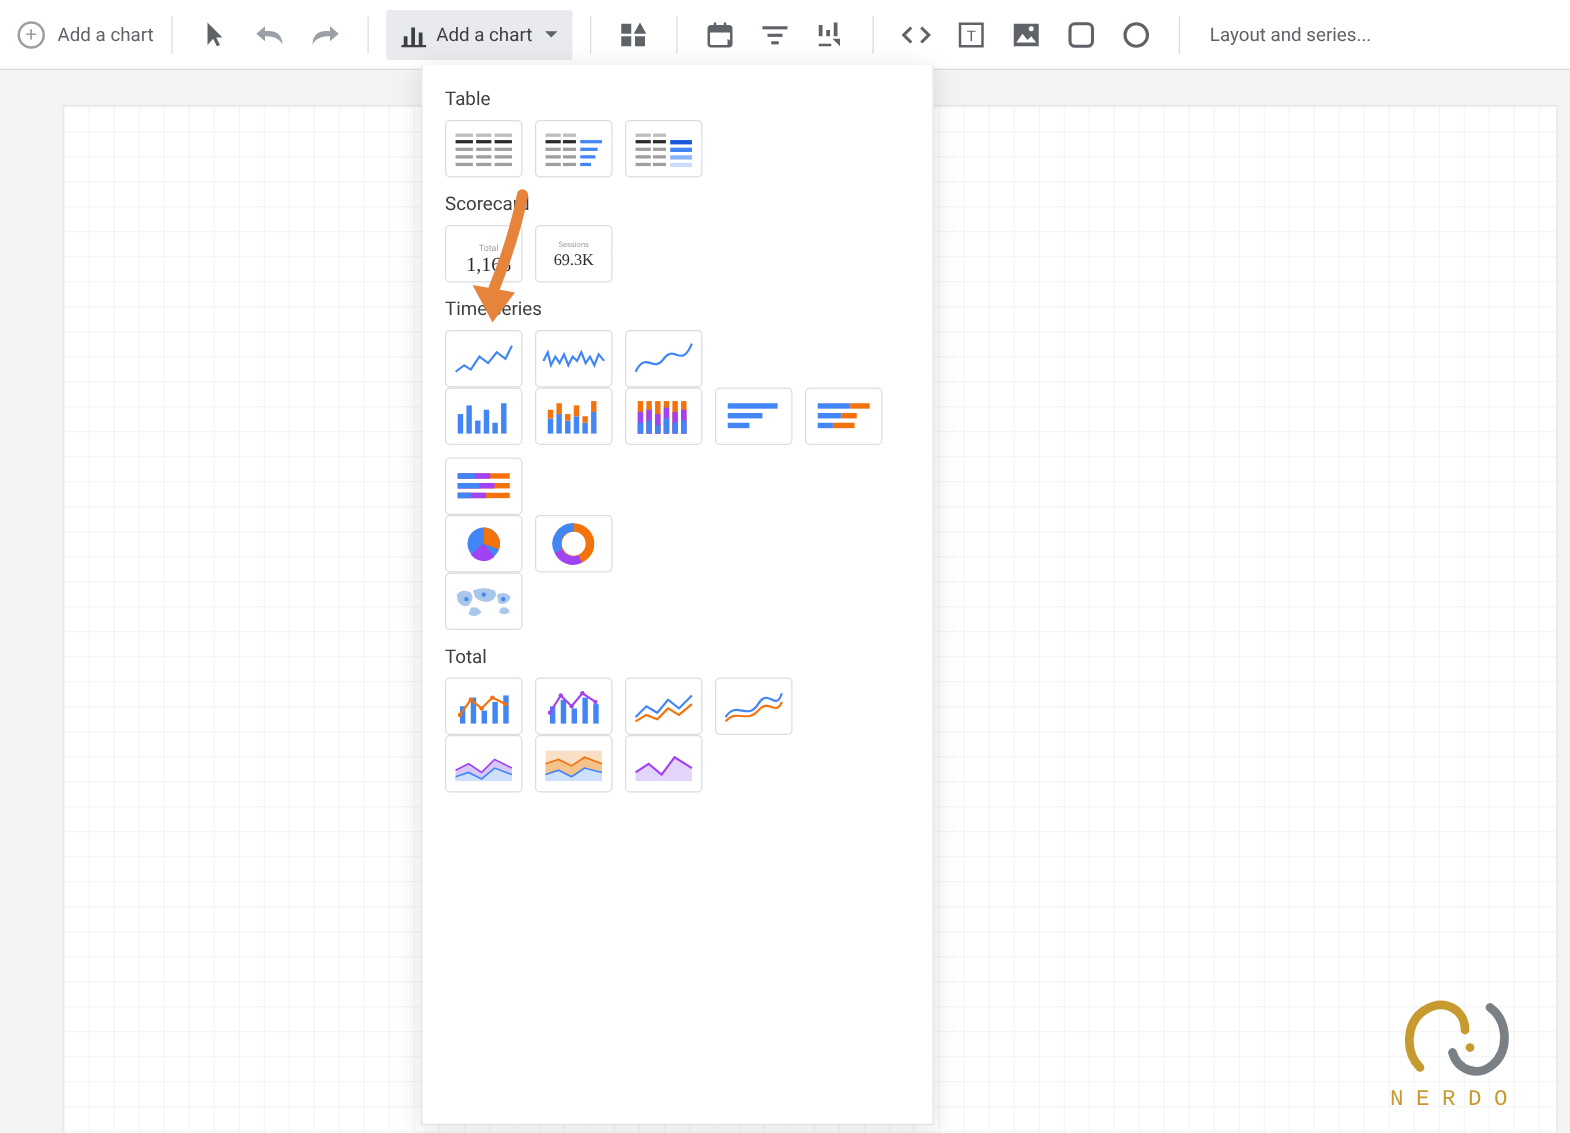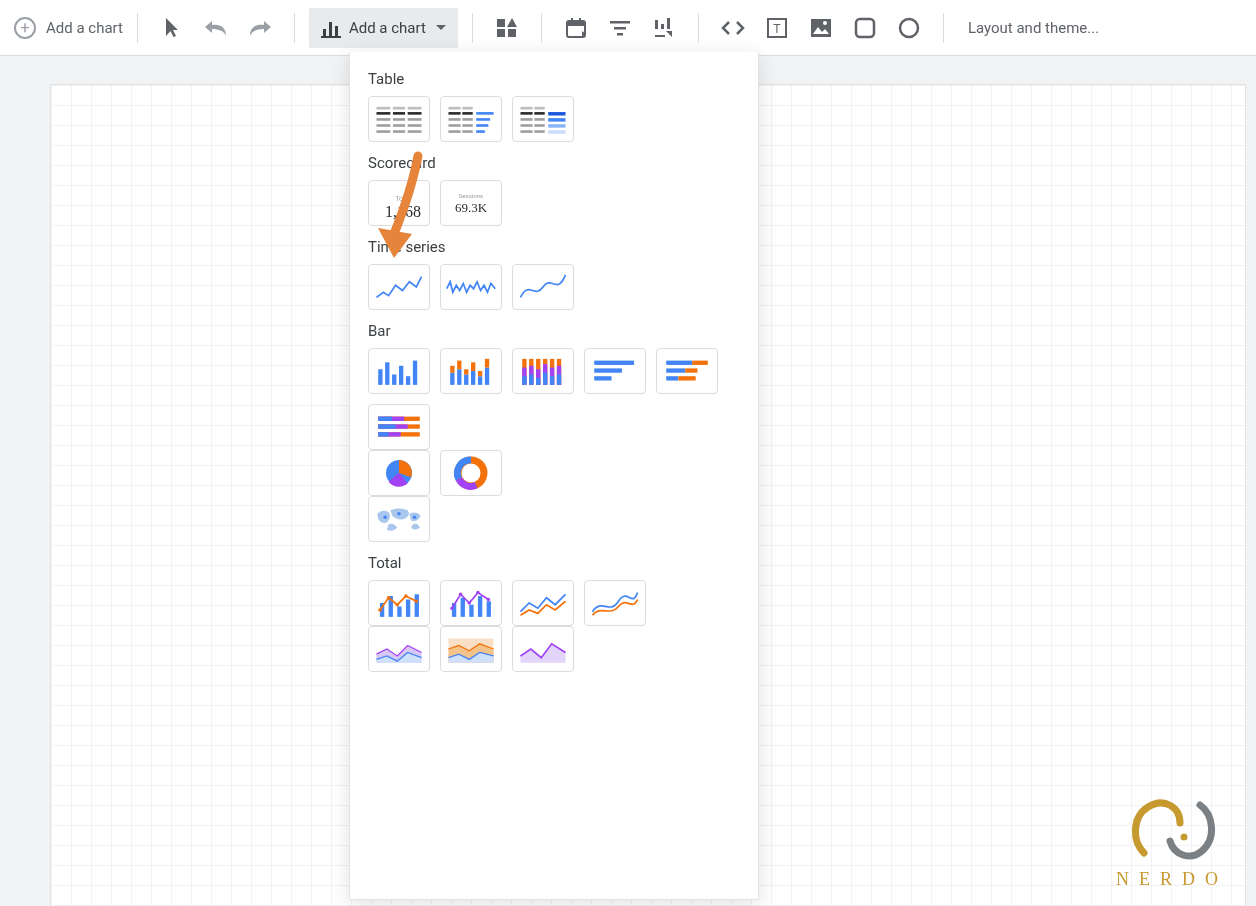--- a/index.html
+++ b/index.html
@@ -44,43 +44,43 @@
   .canvas {
     position:absolute; top:28px; left:50px; width:1196px; height:870px;
     background:#fff; border:1px solid #e2e3e5;
     background-image: linear-gradient(#f1f2f3 1px, transparent 1px),
                       linear-gradient(90deg, #f1f2f3 1px, transparent 1px);
     background-size:20px 20px;
   }
 
   
   .panel {
-    position:absolute; top:52px; left:349px; width:410px; height:848px;
+    position:absolute; top:52px; left:337px; width:410px; height:848px;
     background:#fff; border:1px solid #e3e3e3; border-top:none;
     box-shadow:0 4px 20px rgba(0,0,0,.12);
     padding:18px 18px 0 18px; overflow:hidden; z-index:20;
   }
   .section-title { color:var(--text); font-size:15px; margin:12px 0 8px 0; }
   .section-title.first { margin-top:0; }
   .thumb-row { display:flex; gap:10px; flex-wrap:wrap; }
   .thumb {
     width:62px; height:46px; border:1px solid var(--border); border-radius:4px;
     background:#fff; display:flex; align-items:center; justify-content:center;
     padding:4px;
   }
   .thumb svg { width:100%; height:100%; display:block; }
 
   
   .arrow {
     position:absolute; left:378px; top:148px; width:50px; height:110px; z-index:30;
   }
 
   
-  .watermark { position:absolute; right:28px; bottom:16px; z-index:5; text-align:right; color:#c79a2f;
-               font-family: Liberation Serif, serif; letter-spacing:10px; font-size:18px;}
+  .watermark { position:absolute; right:40px; bottom:16px; z-index:5; text-align:right; color:#c79a2f;
+               font-family: Liberation Mono, monospace; letter-spacing:10px; font-size:18px;}
   .watermark svg { display:block; margin:0 auto 4px auto; }
 </style>
 </head>
 <body>
 
 <div class="toolbar">
 
   <div class="add-page tb-btn">
     <span class="plus">+</span>
     <span>Add a chart</span>
@@ -192,21 +192,21 @@
 
   <div class="tb-btn">
     <svg width="22" height="22" viewBox="0 0 22 22">
       <circle cx="11" cy="11" r="9" fill="none" stroke="#5f6368" stroke-width="2.5"></circle>
     </svg>
   </div>
 
   <div class="toolbar-sep"></div>
 
   <div class="tb-btn" style="width:auto;padding:0 10px;">
-    <span>Layout and theme...</span>
+    <span>Layout and series...</span>
   </div>
 </div>
 
 <div class="shell">
   <div class="canvas"></div>
 </div>
 
 <div class="panel">
 
   <div class="section-title first">Table</div>
@@ -316,21 +316,20 @@
           <polyline fill="none" stroke="#4285f4" stroke-width="2" points="2,22 6,14 9,26 13,18 17,24 21,16 25,26 29,18 33,22 37,14 41,24 45,18 49,26 53,16 58,22"></polyline>
         </svg>
     </div>
     <div class="thumb">
       <svg viewBox="0 0 60 40">
           <path fill="none" stroke="#4285f4" stroke-width="2" d="M4 32 C 14 12, 20 34, 30 20 S 46 30, 56 6"></path>
         </svg>
     </div>
   </div>
 
-  <div class="section-title">Bar</div>
   <div class="thumb-row">
     <div class="thumb">
       <svg viewBox="0 0 60 40">
           <g fill="#4285f4">
         <rect x="6" y="18" width="5" height="18"></rect>
             <rect x="14" y="10" width="5" height="26"></rect>
         <rect x="22" y="24" width="5" height="12"></rect>
             <rect x="30" y="14" width="5" height="22"></rect>
         <rect x="38" y="26" width="5" height="10"></rect>
             <rect x="46" y="8" width="5" height="28"></rect>

